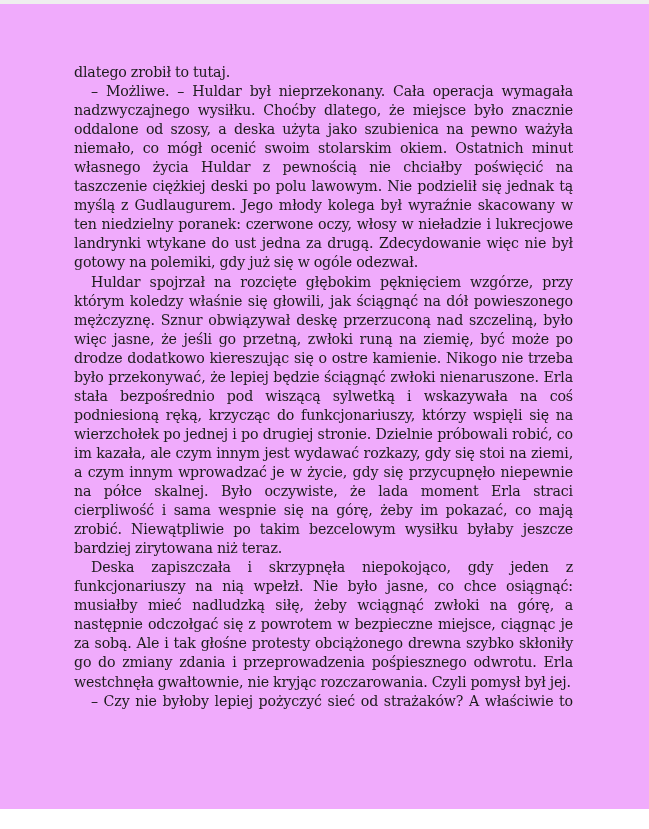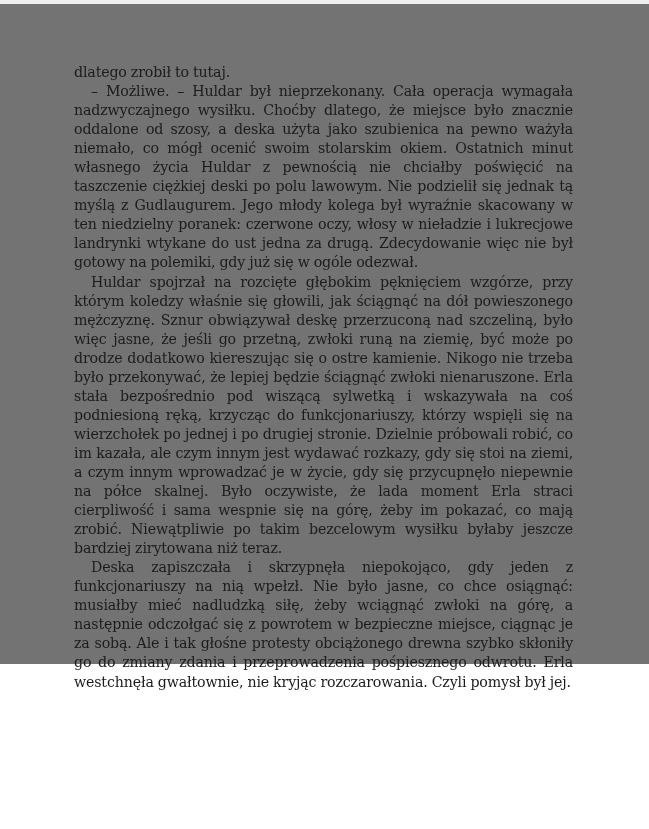--- a/index.html
+++ b/index.html
@@ -15,22 +15,22 @@
   }
   .top-band {
     position: absolute;
     left: 0; top: 0;
     width: 649px; height: 4px;
     background: #efefef;
   }
   .page {
     position: absolute;
     left: 0; top: 4px;
-    width: 649px; height: 660px;
-    background: #737373;
+    width: 649px; height: 805px;
+    background: #f0abfc;
   }
   .text-column {
     position: absolute;
     left: 74px;
     top: 59px;
     width: 499px;
     font-family: "DejaVu Serif", "Liberation Serif", serif;
     font-size: 14.2px;
     line-height: 19.05px;
     color: #1c1c1c;
@@ -51,14 +51,15 @@
 <body>
 
 <div class="top-band"></div>
 
 <div class="page">
   <div class="text-column">
     <p class="no-indent">dlatego zrobił to tutaj.</p>
     <p>– Możliwe. – Huldar był nieprzekonany. Cała operacja wymagała nadzwyczajnego wysiłku. Choćby dlatego, że miejsce było znacznie oddalone od szosy, a deska użyta jako szubienica na pewno ważyła niemało, co mógł ocenić swoim stolarskim okiem. Ostatnich minut własnego życia Huldar z pewnością nie chciałby poświęcić na taszczenie ciężkiej deski po polu lawowym. Nie podzielił się jednak tą myślą z Gudlaugurem. Jego młody kolega był wyraźnie skacowany w ten niedzielny poranek: czerwone oczy, włosy w nieładzie i lukrecjowe landrynki wtykane do ust jedna za drugą. Zdecydowanie więc nie był gotowy na polemiki, gdy już się w ogóle odezwał.</p>
     <p>Huldar spojrzał na rozcięte głębokim pęknięciem wzgórze, przy którym koledzy właśnie się głowili, jak ściągnąć na dół powieszonego mężczyznę. Sznur obwiązywał deskę przerzuconą nad szczeliną, było więc jasne, że jeśli go przetną, zwłoki runą na ziemię, być może po drodze dodatkowo kiereszując się o ostre kamienie. Nikogo nie trzeba było przekonywać, że lepiej będzie ściągnąć zwłoki nienaruszone. Erla stała bezpośrednio pod wiszącą sylwetką i wskazywała na coś podniesioną ręką, krzycząc do funkcjonariuszy, którzy wspięli się na wierzchołek po jednej i po drugiej stronie. Dzielnie próbowali robić, co im kazała, ale czym innym jest wydawać rozkazy, gdy się stoi na ziemi, a czym innym wprowadzać je w życie, gdy się przycupnęło niepewnie na półce skalnej. Było oczywiste, że lada moment Erla straci cierpliwość i sama wespnie się na górę, żeby im pokazać, co mają zrobić. Niewątpliwie po takim bezcelowym wysiłku byłaby jeszcze bardziej zirytowana niż teraz.</p>
     <p>Deska zapiszczała i skrzypnęła niepokojąco, gdy jeden z funkcjonariuszy na nią wpełzł. Nie było jasne, co chce osiągnąć: musiałby mieć nadludzką siłę, żeby wciągnąć zwłoki na górę, a następnie odczołgać się z powrotem w bezpieczne miejsce, ciągnąc je za sobą. Ale i tak głośne protesty obciążonego drewna szybko skłoniły go do zmiany zdania i przeprowadzenia pośpiesznego odwrotu. Erla westchnęła gwałtownie, nie kryjąc rozczarowania. Czyli pomysł był jej.</p>
+    <p class="last-line" style="text-align-last: justify;">– Czy nie byłoby lepiej pożyczyć sieć od strażaków? A właściwie to</p>
   </div>
 </div>
 
 </body></html>

